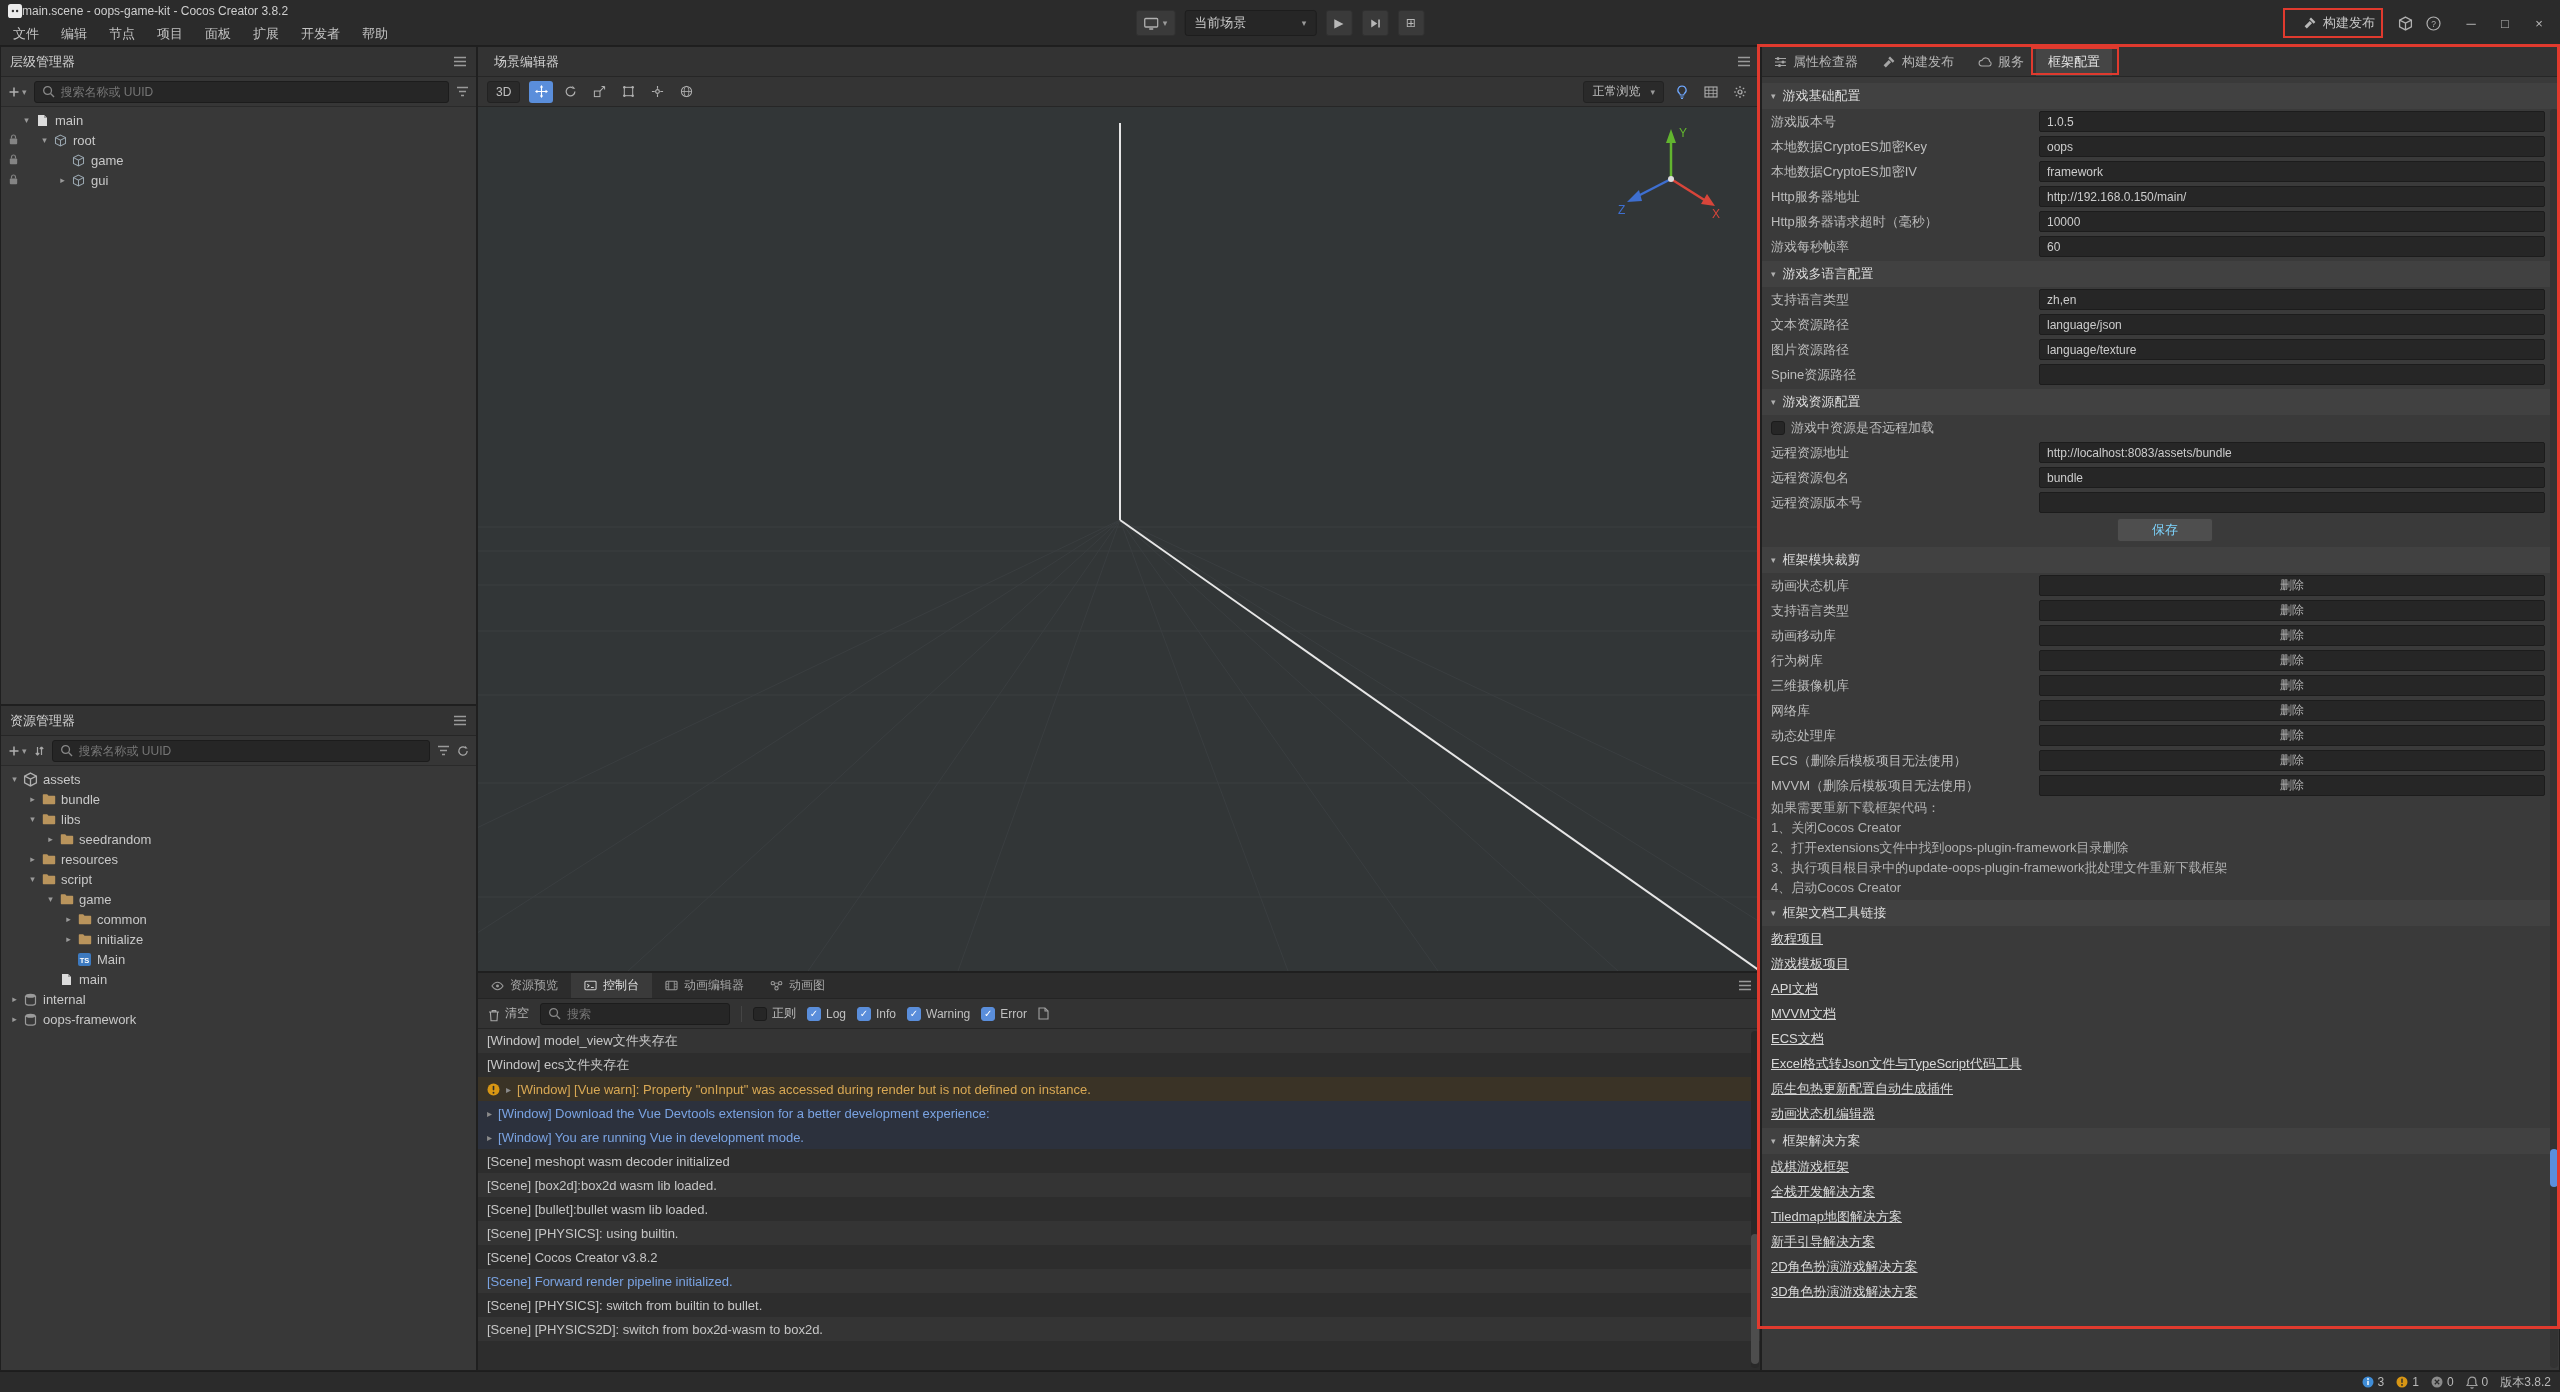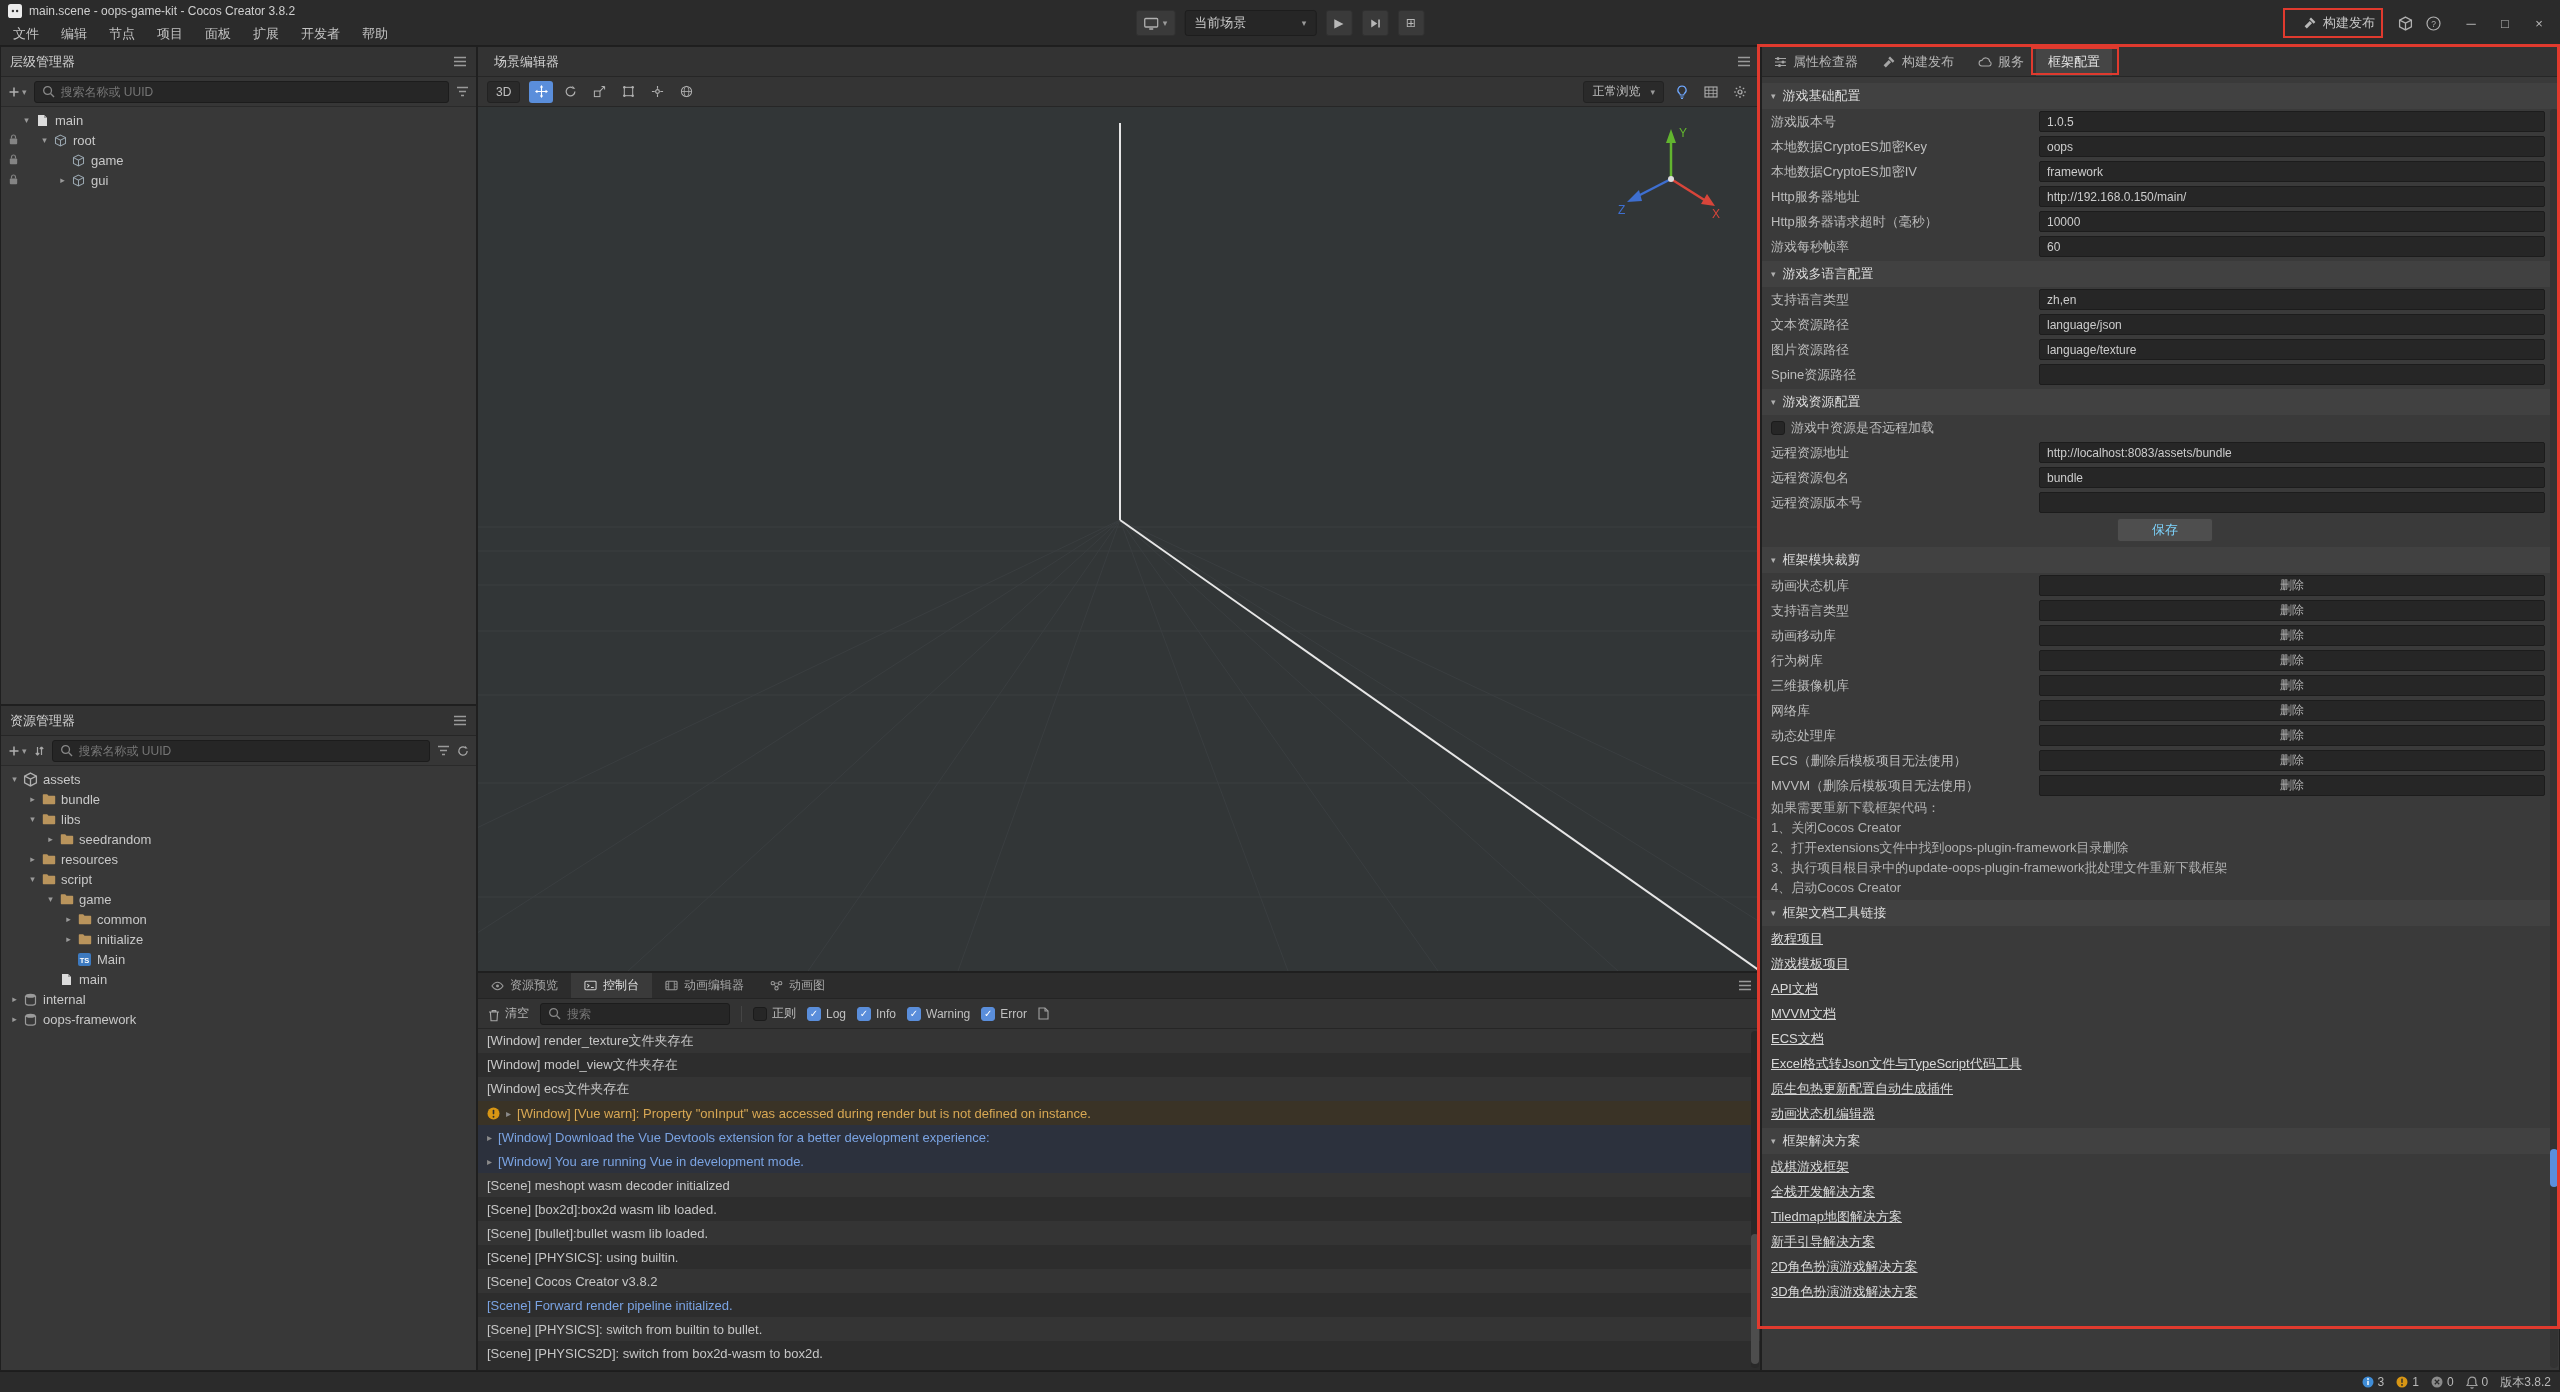--- a/index.html
+++ b/index.html
@@ -4,21 +4,21 @@
 <style>
   *{margin:0;padding:0;box-sizing:border-box;user-select:none}
   :root{--accent:#5a8edb}
   html,body{width:2560px;height:1392px;overflow:hidden;background:#222;
     font-family:"Liberation Sans","DejaVu Sans",sans-serif}
   #app{position:relative;width:2560px;height:1392px;background:#272727;color:#c8c8c8;font-size:13px}
   .ic{display:inline-flex;align-items:center;justify-content:center;line-height:0;flex:none}
 
   
   #header{position:absolute;left:0;top:0;width:2560px;height:46px;background:#2b2b2b;border-bottom:1px solid #1e1e1e;z-index:5}
-  #titlebar{display:flex;align-items:center;gap:7px;height:22px;padding-left:8px}
+  #titlebar{display:flex;align-items:center;height:22px;padding-left:8px}
   #titlebar .title{font-size:12px;color:#cfcfcf}
   #menubar{display:flex;align-items:center;height:24px;padding-left:2px}
   .menu-item{padding:0 11px;font-size:13px;color:#c2c2c2;height:22px;line-height:22px;border-radius:3px;cursor:default}
   #center-toolbar{position:absolute;left:50%;top:8px;transform:translateX(-50%);display:flex;align-items:center;gap:9px;height:30px}
   .tb-icon-group{display:flex;align-items:center;gap:4px;height:26px;padding:0 7px;background:#3a3a3a;border:1px solid #303030;border-radius:3px}
   .dd{font-size:9px;color:#9a9a9a}
   .select-box{display:flex;align-items:center;justify-content:space-between;gap:8px;width:132px;height:26px;padding:0 9px;background:#262626;border:1px solid #1d1d1d;border-radius:3px;font-size:13px;color:#c8c8c8}
   .tb-btn{width:27px;height:26px;display:flex;align-items:center;justify-content:center;background:#3a3a3a;border:1px solid #303030;border-radius:3px;color:#b8b8b8;font-size:12px}
   #topright{position:absolute;right:0;top:0;height:46px;display:flex;align-items:center;gap:13px;padding-right:4px}
   #build-btn{display:flex;align-items:center;gap:6px;height:28px;padding:0 10px;border-radius:3px;color:#c6c6c6;font-size:13px}
@@ -675,23 +675,20 @@
         </span>
       <span class="ic docic">
           <svg width="11" height="13" viewBox="0 0 11 13">
             <path d="M1 1h6l3 3v8H1z" fill="none" stroke="#a0a0a0" stroke-width="1.1"></path>
             <path d="M7 1v3h3" fill="none" stroke="#a0a0a0" stroke-width="1.1"></path>
           </svg>
         </span>
     </div>
     <div id="console-logs">
         <div class="log-row t-log">
-          <span>[Window] render_texture文件夹存在</span>
-        </div>
-        <div class="log-row t-log">
           <span>[Window] model_view文件夹存在</span>
         </div>
         <div class="log-row t-log">
           <span>[Window] ecs文件夹存在</span>
         </div>
         <div class="log-row t-warning expandable">
           <span class="ic">
             <svg width="13" height="13" viewBox="0 0 13 13">
               <circle cx="6.5" cy="6.5" r="6" fill="#d89614"></circle>
               <rect x="5.7" y="2.8" width="1.6" height="4.6" rx=".8" fill="#2b2b2b"></rect>

